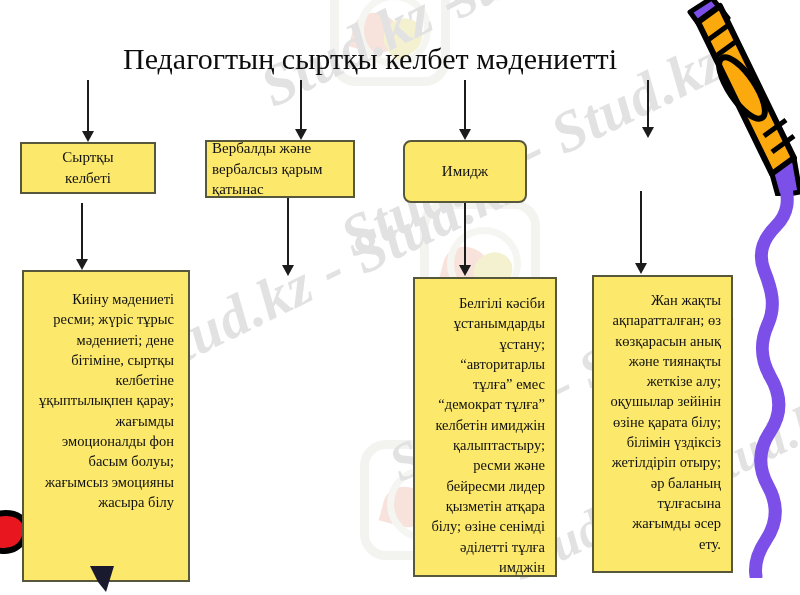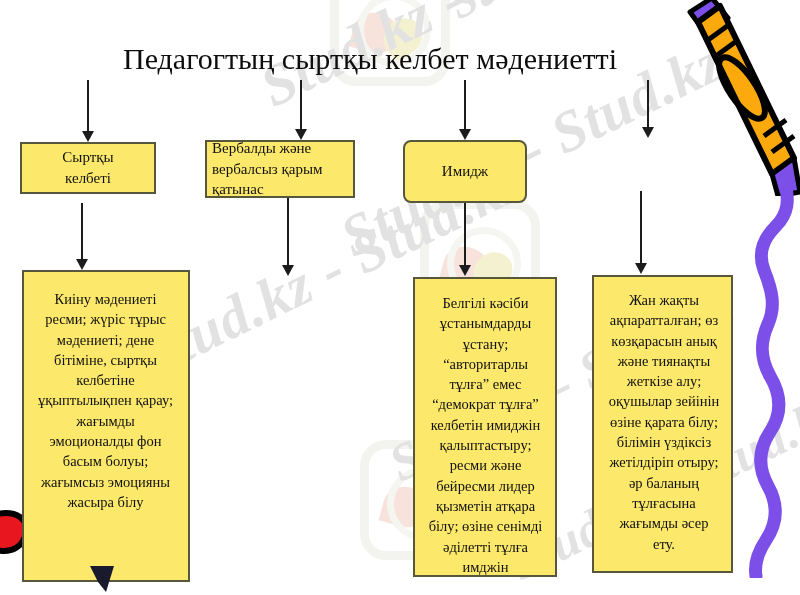--- a/index.html
+++ b/index.html
@@ -146,21 +146,21 @@
     width: 100%;
     font-size: 15px;
     line-height: 1.38;
   }
   .box.top.center .txt { text-align: center; }
   .box.top.left .txt   { text-align: left; }
 
   .box.leaf .txt {
     font-size: 14.5px;
     line-height: 1.40;
-    text-align: center;
+    text-align: right;
   }
 </style>
 </head>
 <body>
 
 <div id="slide">
 
   <div class="wm-layer">
     <div class="wm-logo" style="left:330px; top:-34px;">
       <div class="petal-a"></div>

